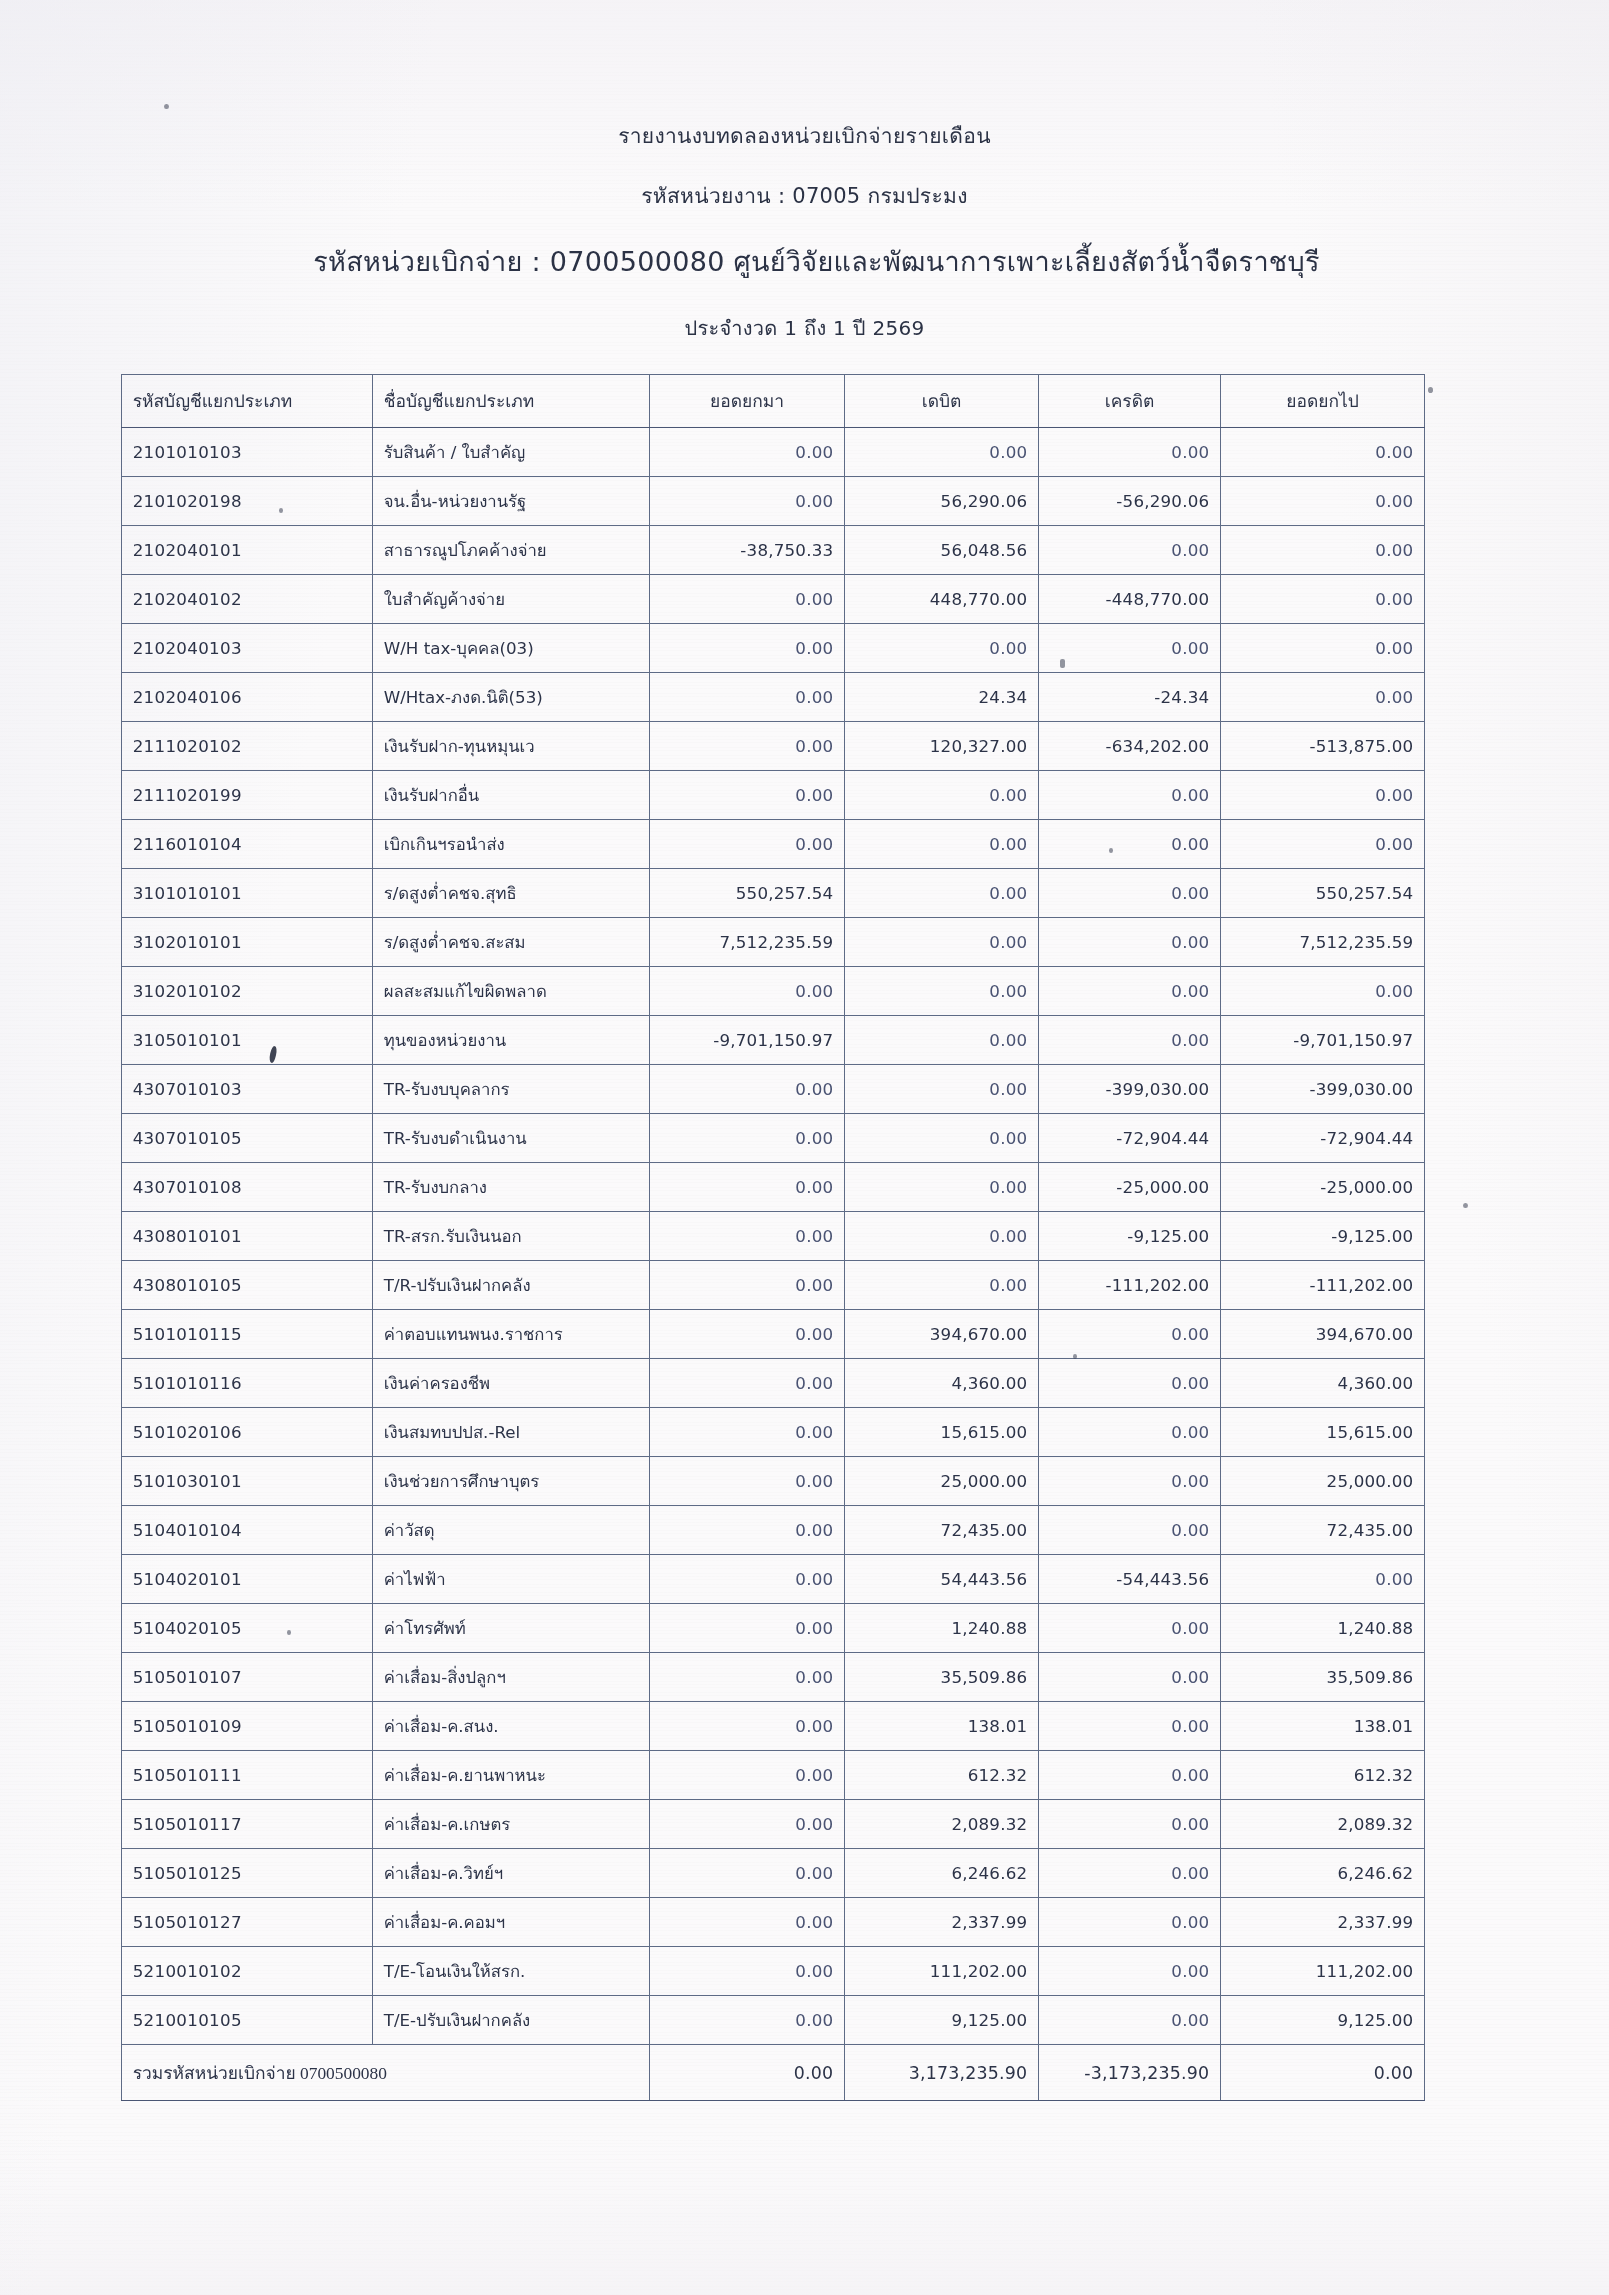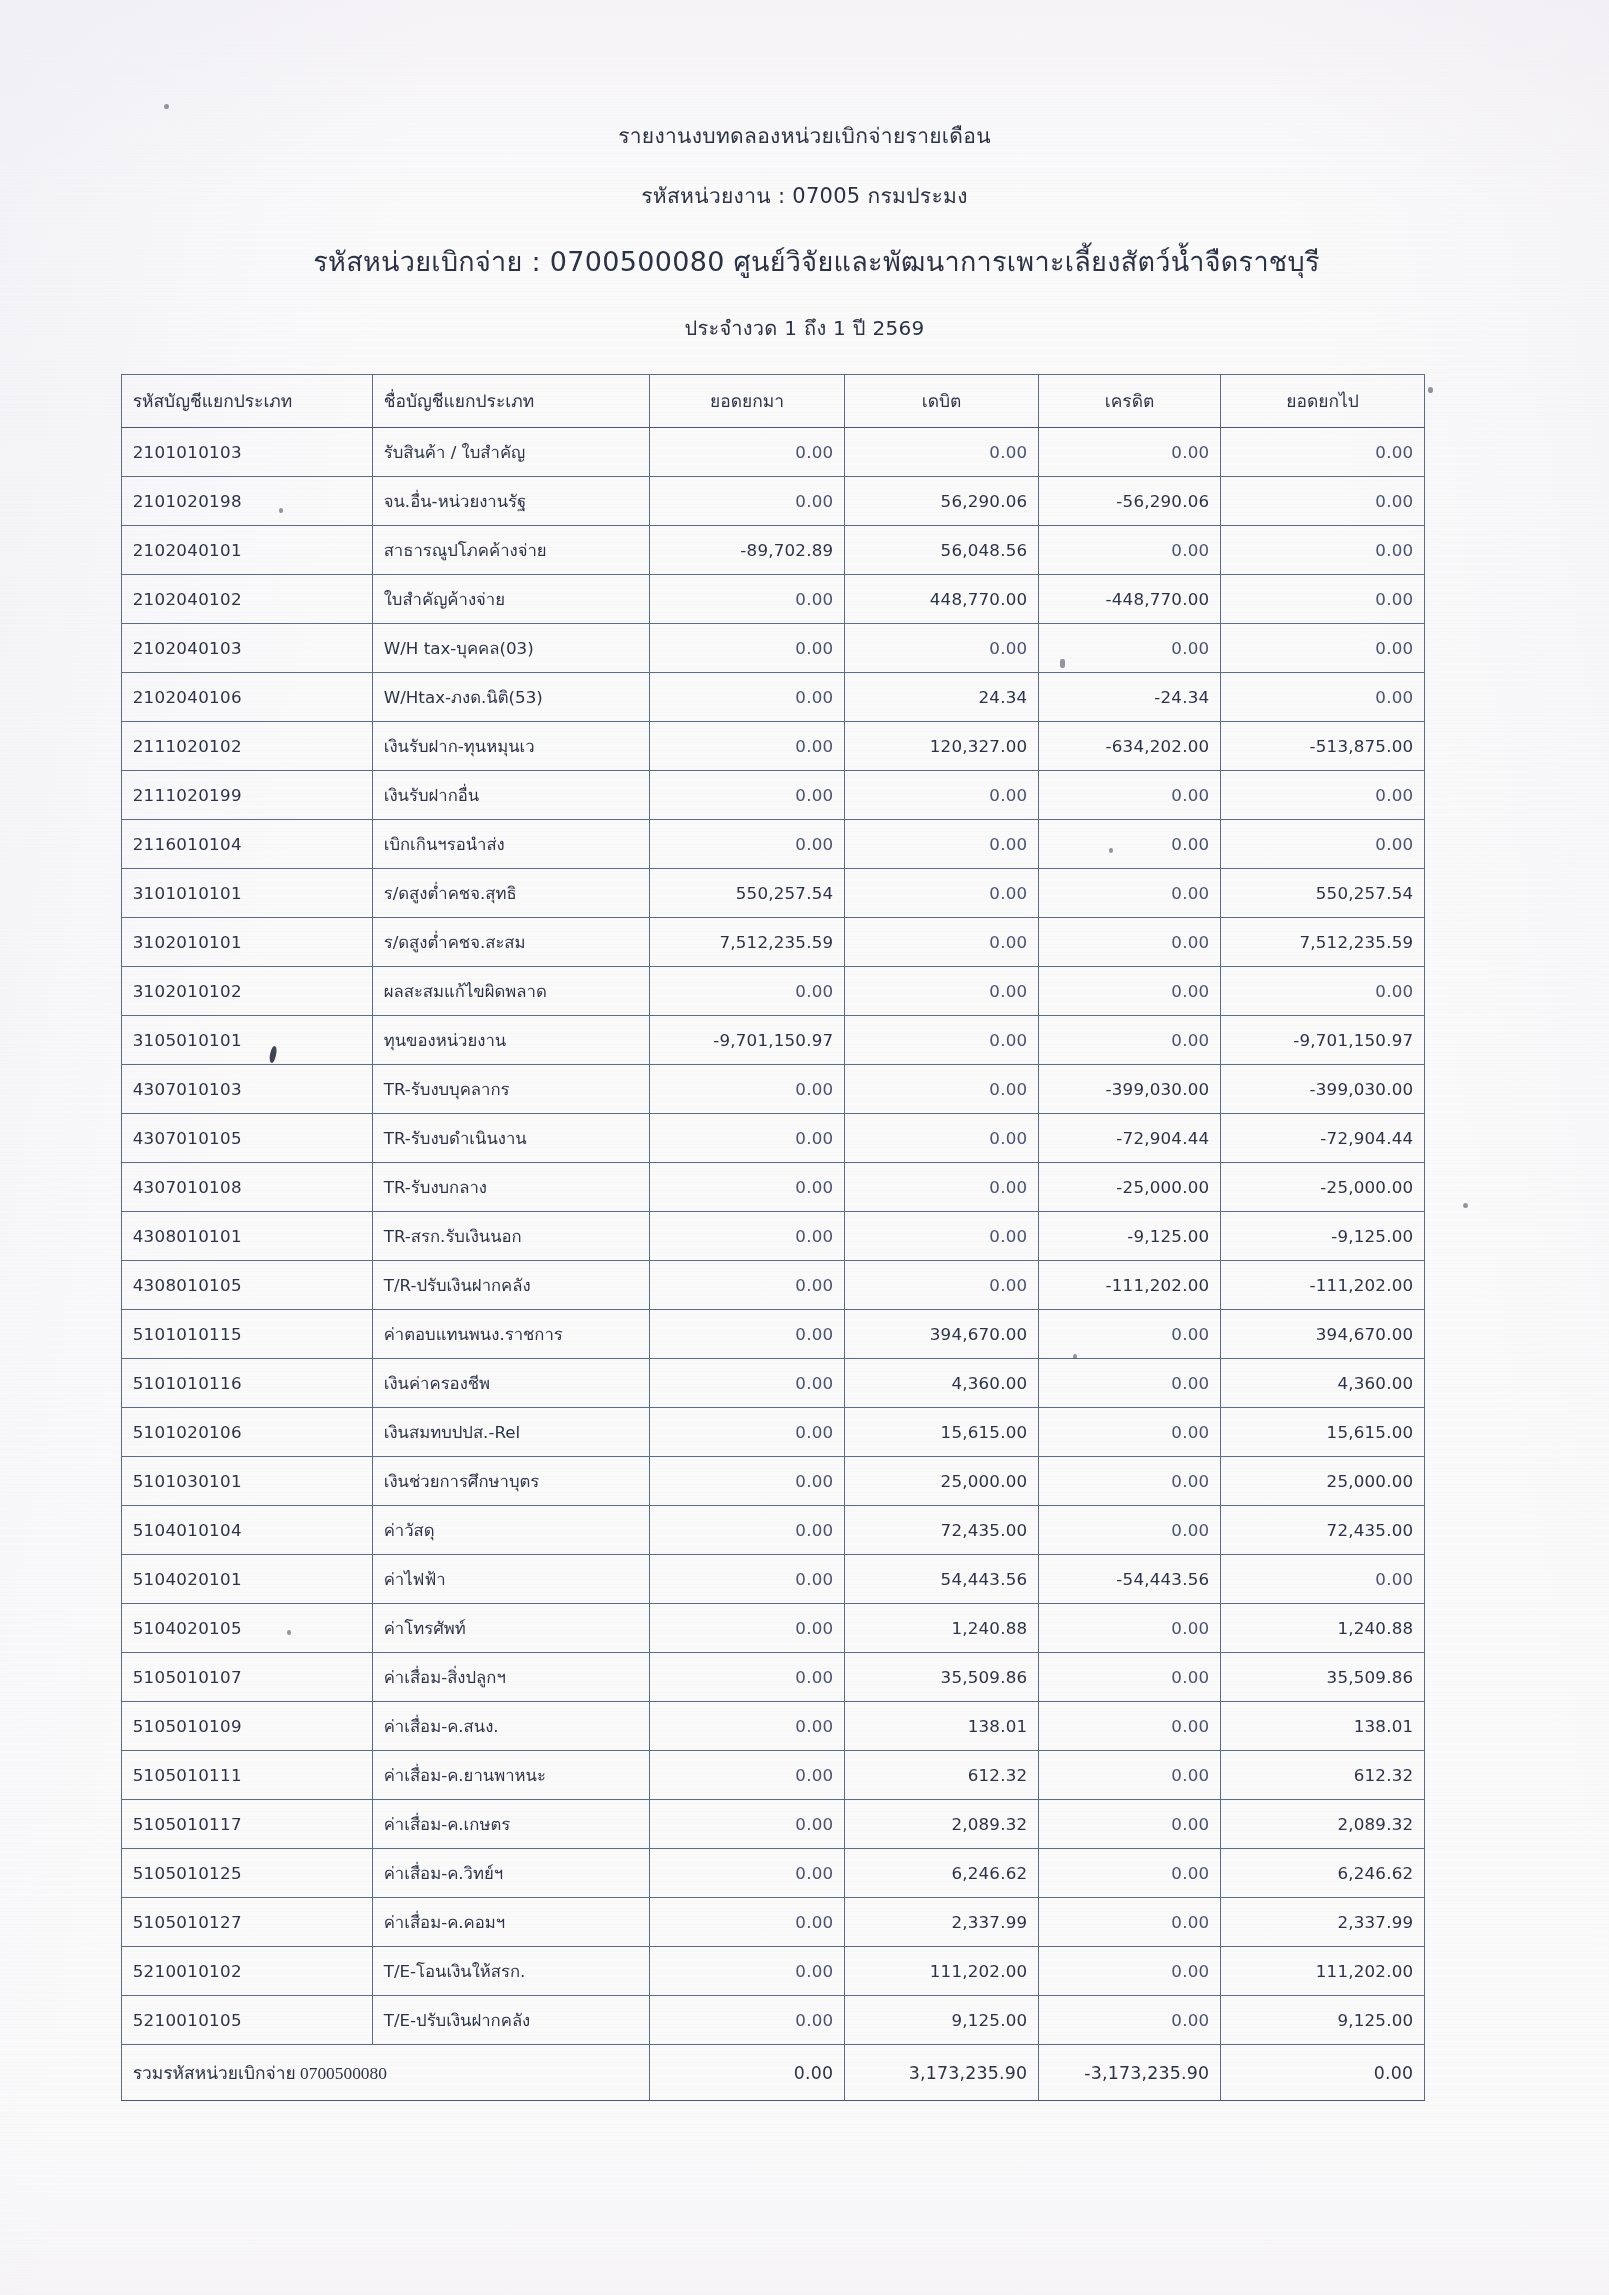--- a/index.html
+++ b/index.html
@@ -178,21 +178,21 @@
               <td class="code">2101020198</td>
               <td class="name">จน.อื่น-หน่วยงานรัฐ</td>
               <td class="num zero">0.00</td>
               <td class="num">56,290.06</td>
               <td class="num">-56,290.06</td>
               <td class="num zero">0.00</td>
             </tr>
             <tr>
               <td class="code">2102040101</td>
               <td class="name">สาธารณูปโภคค้างจ่าย</td>
-              <td class="num">-89,702.89</td>
+              <td class="num">-38,750.33</td>
               <td class="num">56,048.56</td>
               <td class="num zero">0.00</td>
               <td class="num zero">0.00</td>
             </tr>
             <tr>
               <td class="code">2102040102</td>
               <td class="name">ใบสำคัญค้างจ่าย</td>
               <td class="num zero">0.00</td>
               <td class="num">448,770.00</td>
               <td class="num">-448,770.00</td>

